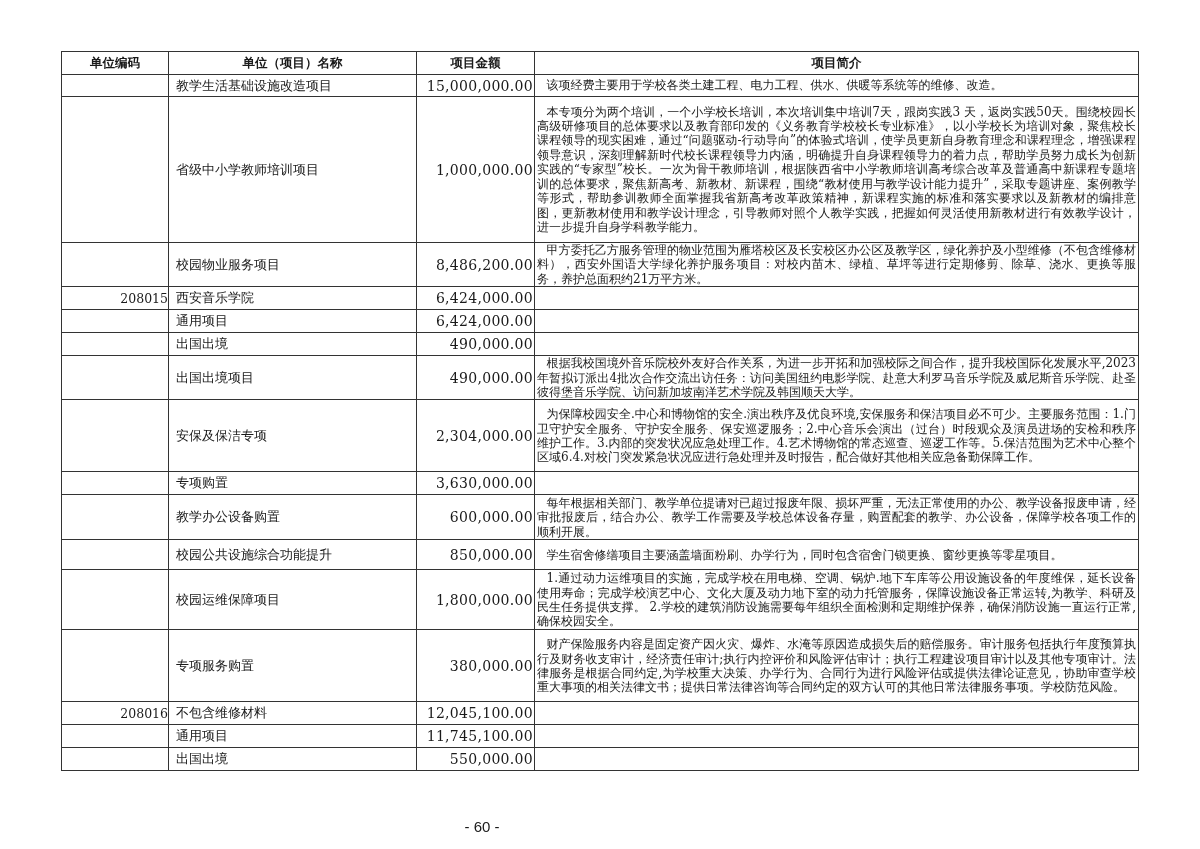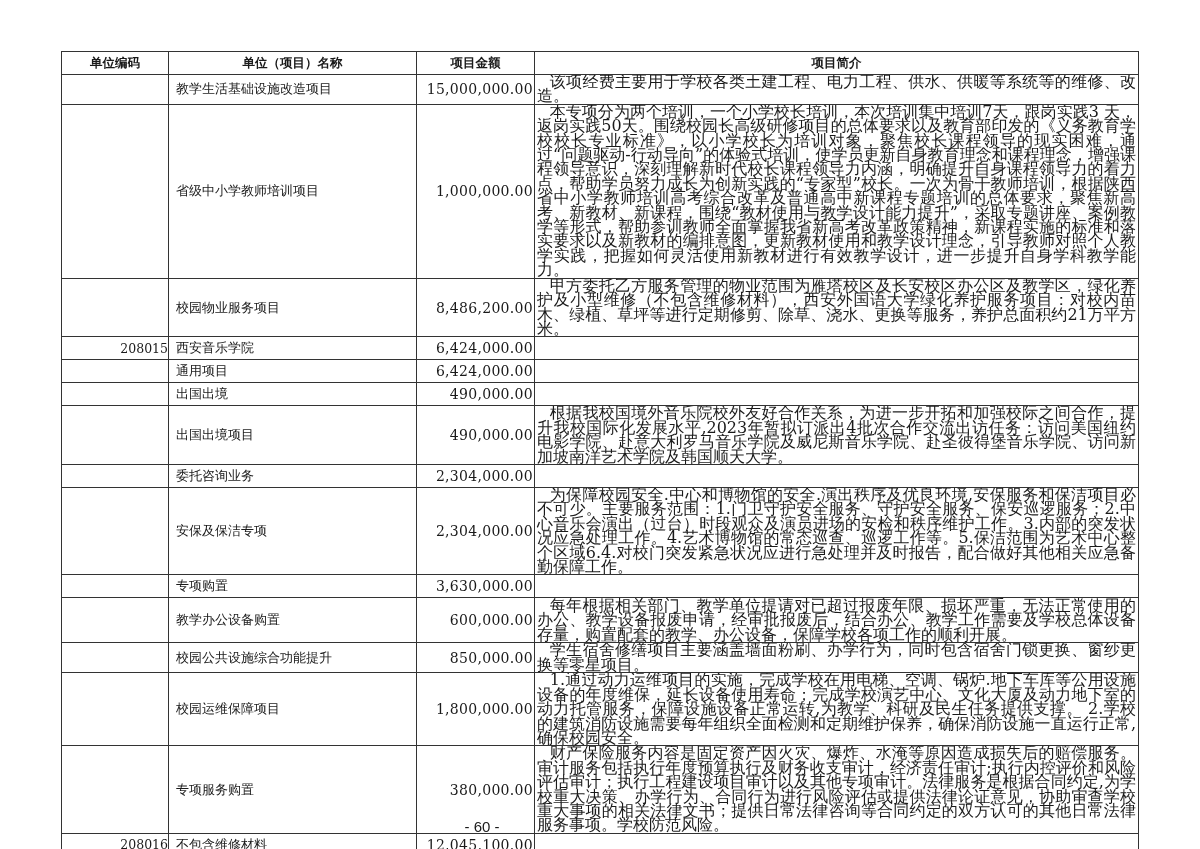--- a/index.html
+++ b/index.html
@@ -6,21 +6,21 @@
   body { width: 1200px; height: 849px; position: relative; overflow: hidden;
          font-family: "DejaVu Serif", "Liberation Serif", serif; color: #1a1a1a; }
   table.budget { position: absolute; left: 61px; top: 51px; border-collapse: collapse;
                  table-layout: fixed; width: 1077px; }
   table.budget td, table.budget th { border: 1.3px solid #333; padding: 0; overflow: hidden; }
   th { font-family: "DejaVu Sans", "Liberation Sans", sans-serif; font-weight: bold;
        font-size: 12.5px; height: 22px; text-align: center; }
   td.code { text-align: right; font-size: 12.5px; }
   td.name { padding-left: 7px !important; font-size: 13px; }
   td.amt { text-align: right; font-size: 14px; letter-spacing: 0.3px; padding-right: 1px !important; }
-  td.desc { font-size: 16px; line-height: 14.4px; padding: 0 2px !important; vertical-align: middle;
+  td.desc { font-size: 12px; line-height: 14.4px; padding: 0 2px !important; vertical-align: middle;
             text-align: justify; }
   td.desc .txt { display: block; text-indent: 0.8em; }
   .page-num { position: absolute; left: 0; width: 964px; top: 818px; text-align: center;
               font-family: "Liberation Sans", sans-serif; font-size: 15px; }
 </style>
 </head>
 <body>
 
 <table class="budget">
   <colgroup>
@@ -87,28 +87,20 @@
         </td>
       </tr>
       <tr style="height: 44px;">
         <td class="code"></td>
         <td class="name">出国出境项目</td>
         <td class="amt">490,000.00</td>
         <td class="desc">
           <span class="txt">根据我校国境外音乐院校外友好合作关系，为进一步开拓和加强校际之间合作，提升我校国际化发展水平,2023年暂拟订派出4批次合作交流出访任务：访问美国纽约电影学院、赴意大利罗马音乐学院及威尼斯音乐学院、赴圣彼得堡音乐学院、访问新加坡南洋艺术学院及韩国顺天大学。</span>
         </td>
       </tr>
-      <tr style="height: 23px;">
-        <td class="code"></td>
-        <td class="name">委托咨询业务</td>
-        <td class="amt">2,304,000.00</td>
-        <td class="desc">
-          <span class="txt"></span>
-        </td>
-      </tr>
       <tr style="height: 72px;">
         <td class="code"></td>
         <td class="name">安保及保洁专项</td>
         <td class="amt">2,304,000.00</td>
         <td class="desc">
           <span class="txt">为保障校园安全.中心和博物馆的安全.演出秩序及优良环境,安保服务和保洁项目必不可少。主要服务范围：1.门卫守护安全服务、守护安全服务、保安巡逻服务；2.中心音乐会演出（过台）时段观众及演员进场的安检和秩序维护工作。3.内部的突发状况应急处理工作。4.艺术博物馆的常态巡查、巡逻工作等。5.保洁范围为艺术中心整个区域6.4.对校门突发紧急状况应进行急处理并及时报告，配合做好其他相关应急备勤保障工作。</span>
         </td>
       </tr>
       <tr style="height: 23px;">
         <td class="code"></td>

